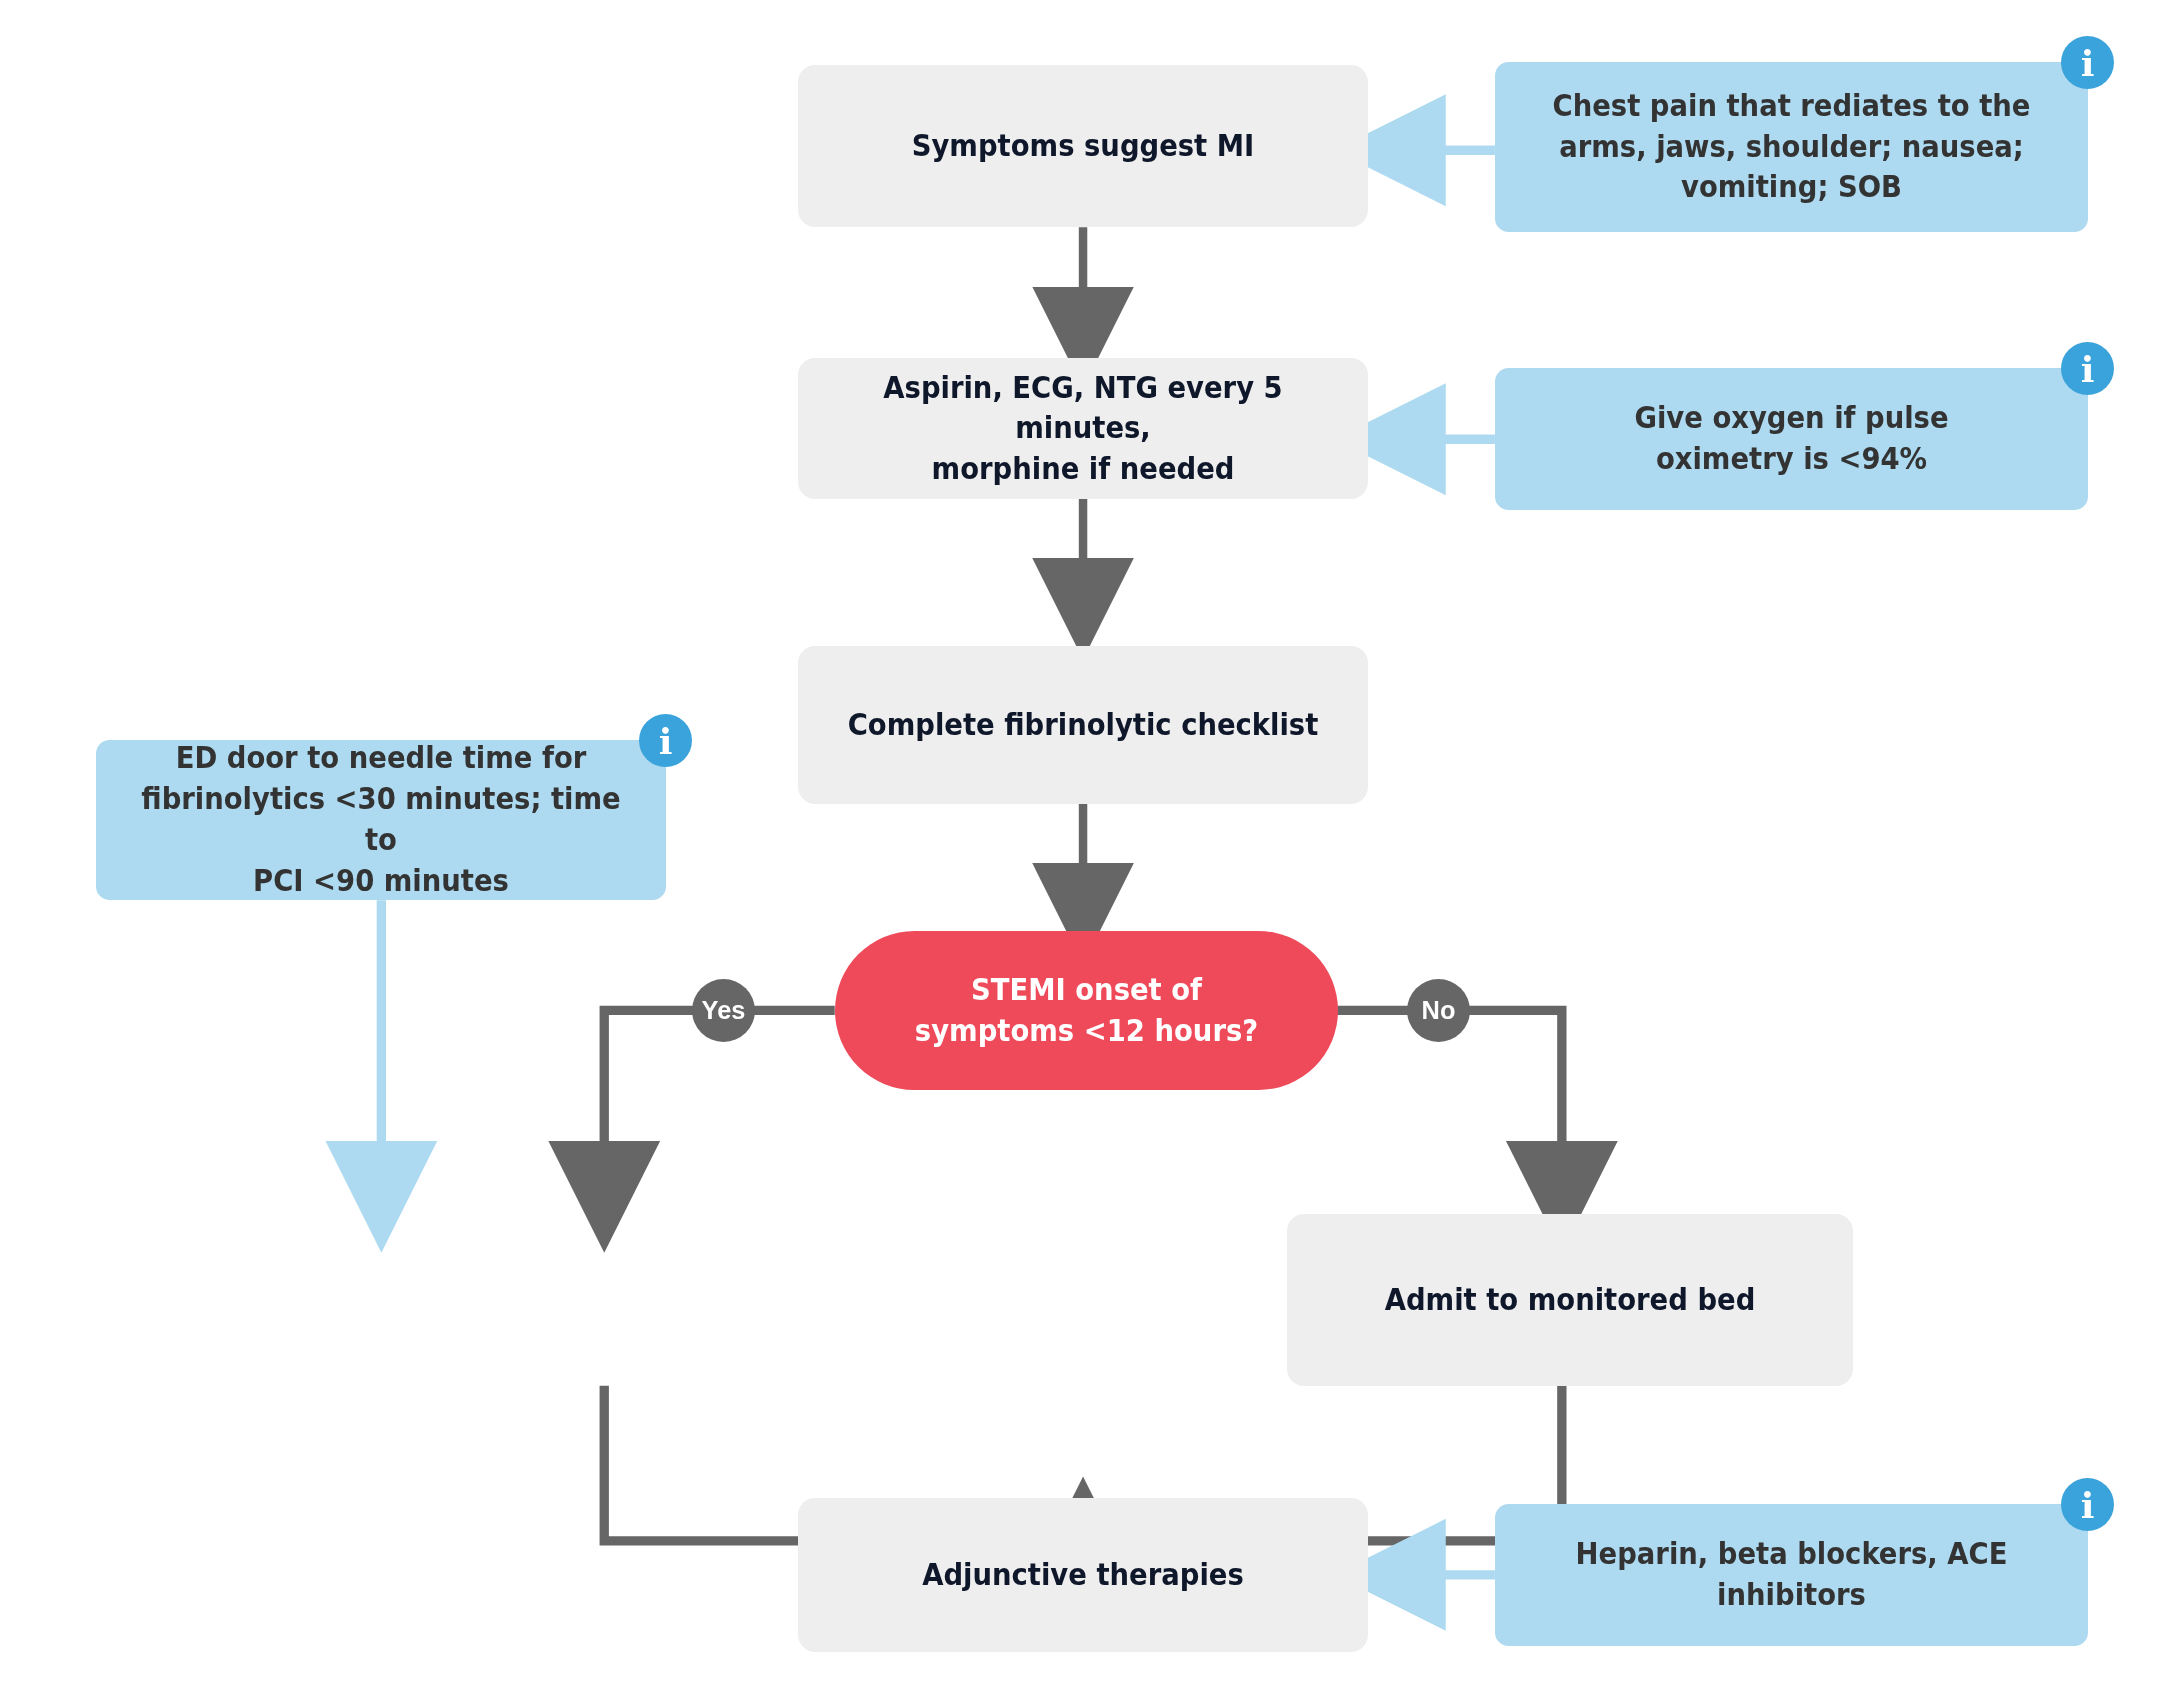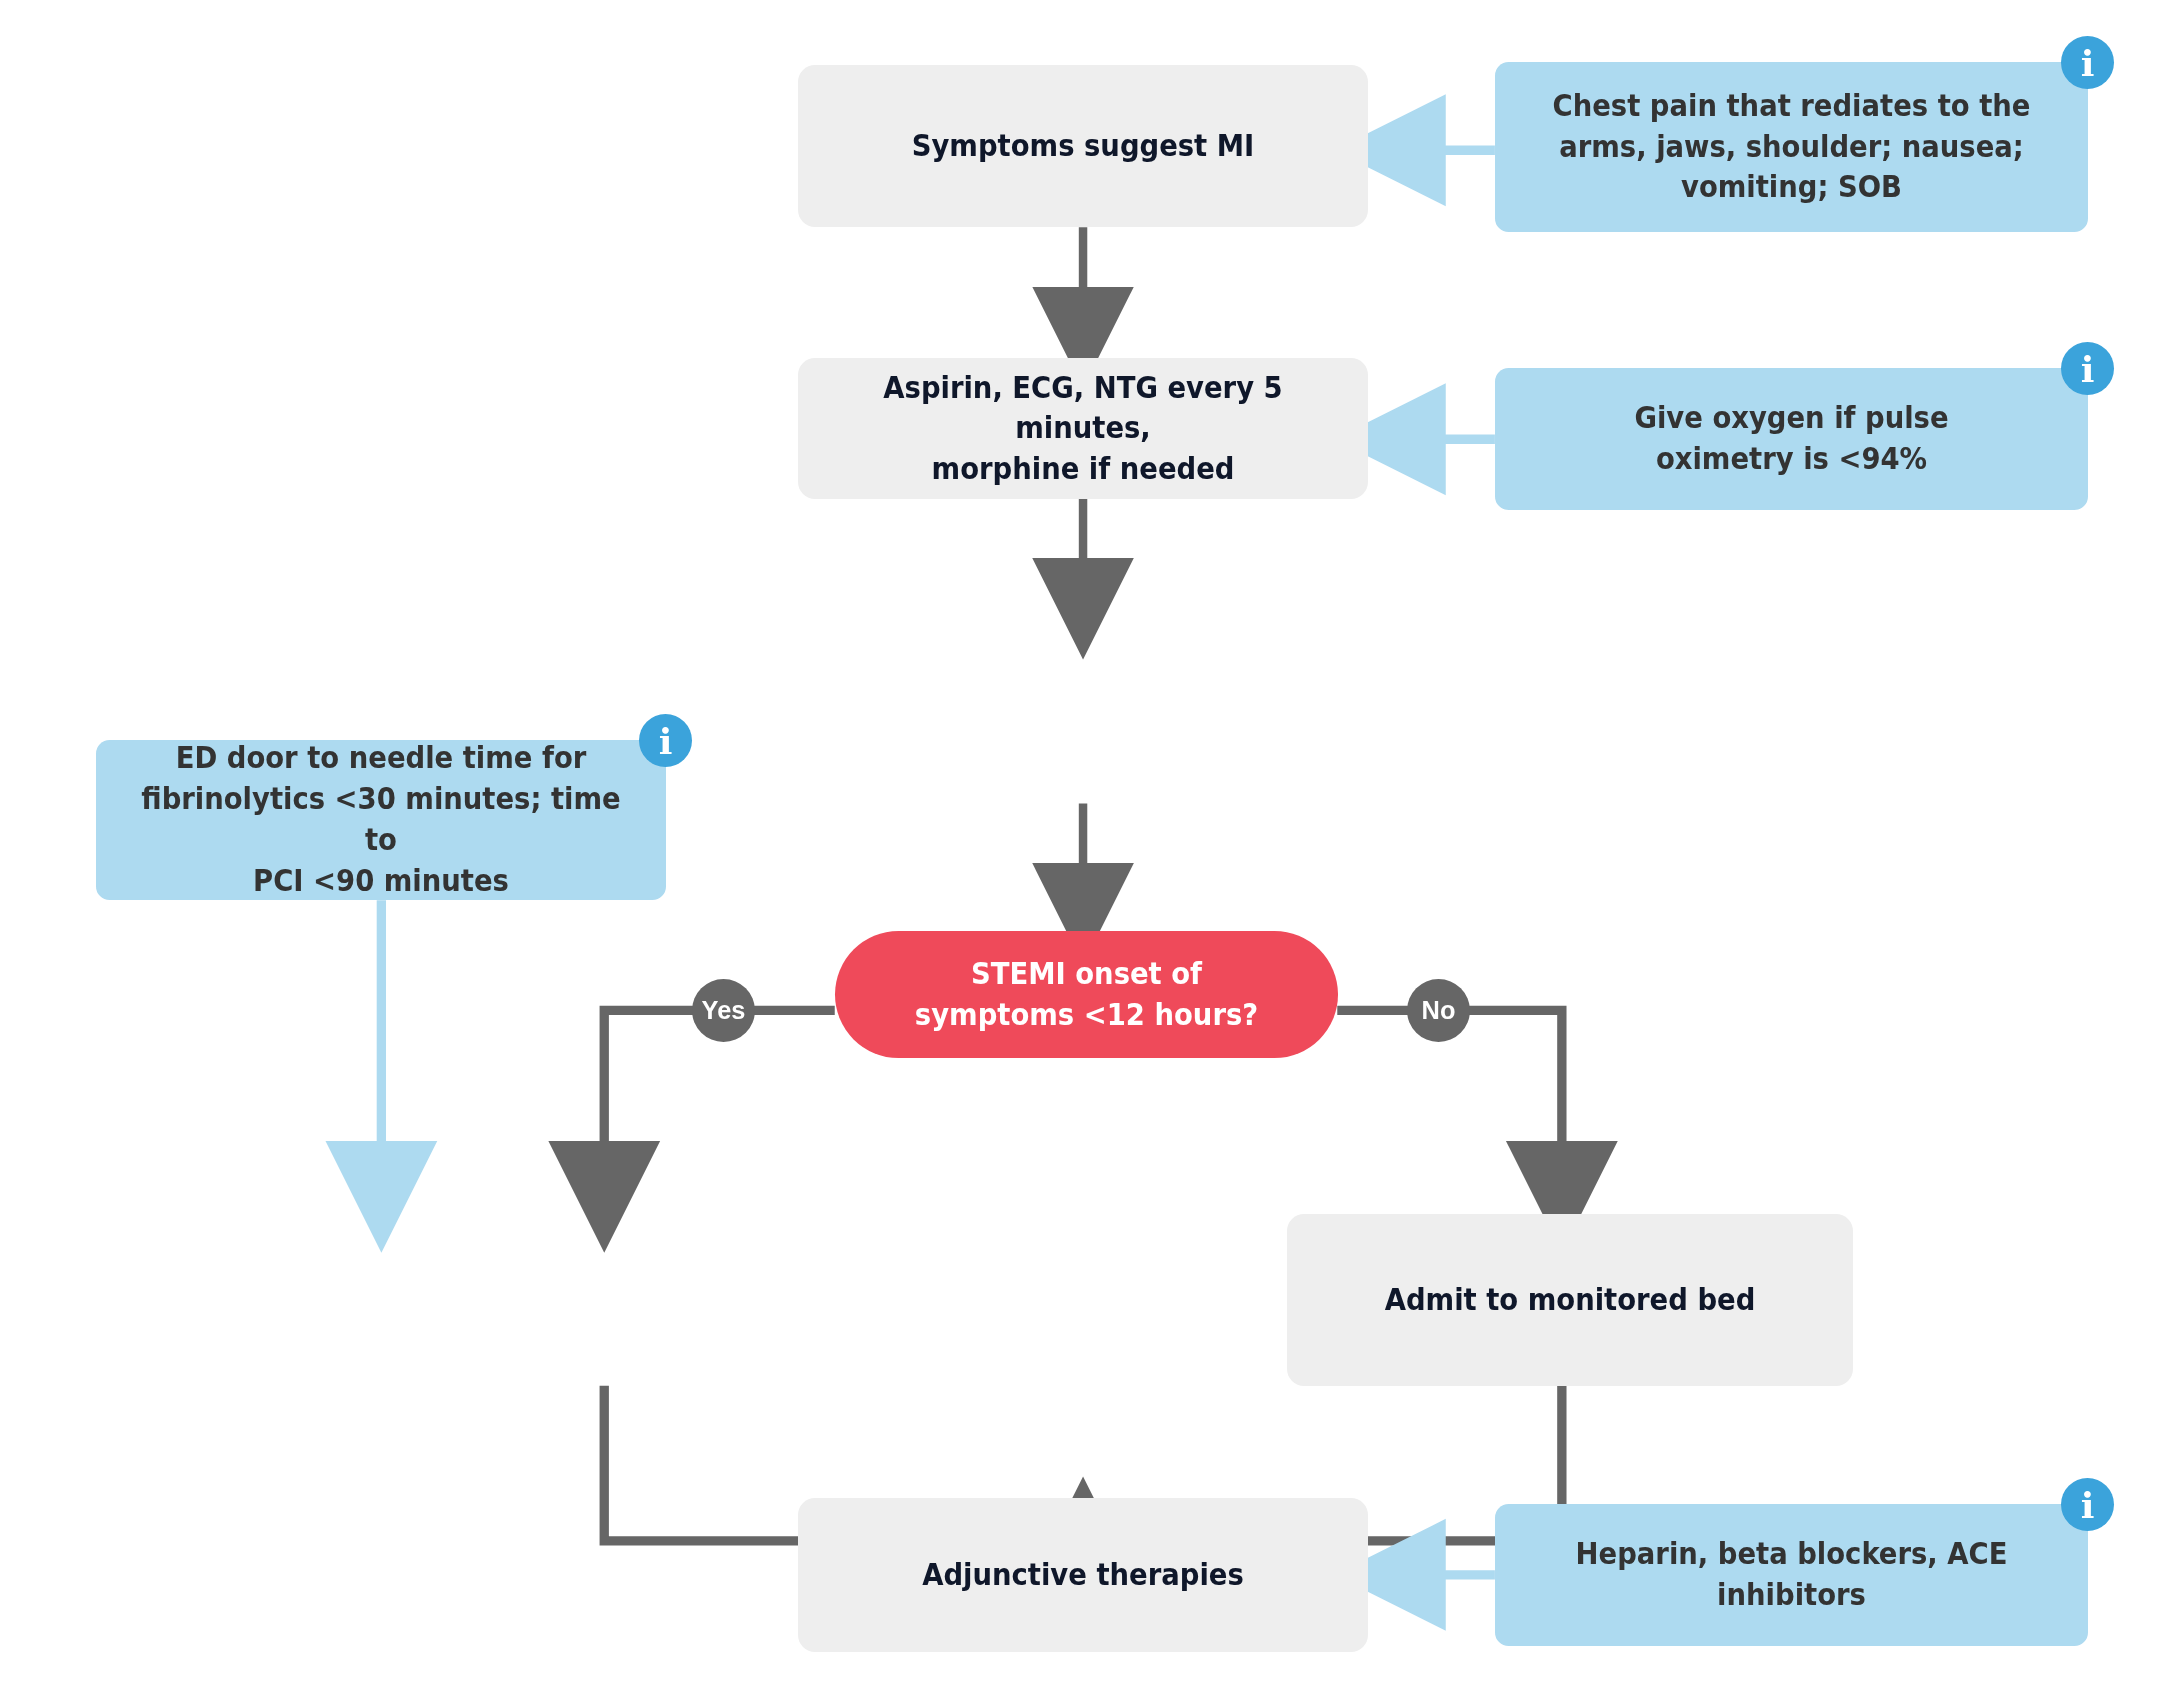--- a/index.html
+++ b/index.html
@@ -129,22 +129,25 @@
 
   <div class="node process" style="left:798px; top:65px; width:570px; height:162px;">
     <span class="nowrap">Symptoms suggest MI</span>
   </div>
 
   <div class="node process" style="left:798px; top:358px; width:570px; height:141px;">
     <span class="nowrap">Aspirin, ECG, NTG every 5 minutes,
 morphine if needed</span>
   </div>
 
-
-  <div class="node decision" style="left:835px; top:931px; width:503px; height:127px;">
+  <div class="node process" style="left:798px; top:646px; width:570px; height:158px;">
+    <span class="nowrap">Complete fibrinolytic checklist</span>
+  </div>
+
+  <div class="node decision" style="left:835px; top:931px; width:503px; height:159px;">
     <span class="nowrap">STEMI onset of
 symptoms &lt;12 hours?</span>
   </div>
 
 
   <div class="node process" style="left:1287px; top:1214px; width:566px; height:172px;">
     <span class="nowrap">Admit to monitored bed</span>
   </div>
 
   <div class="node process" style="left:798px; top:1498px; width:570px; height:154px;">

